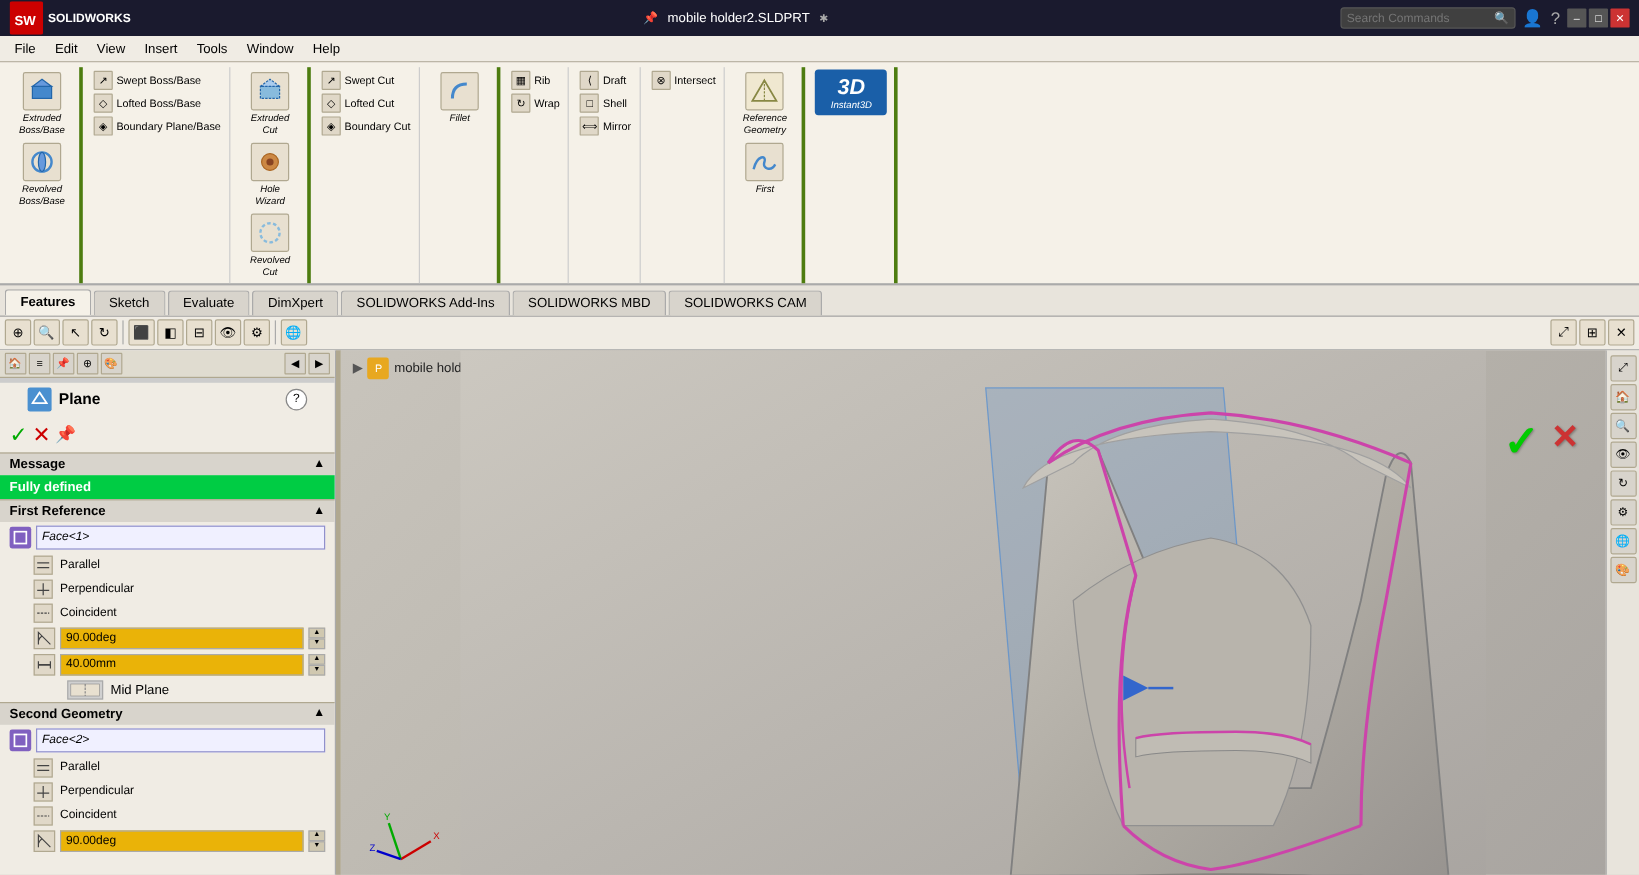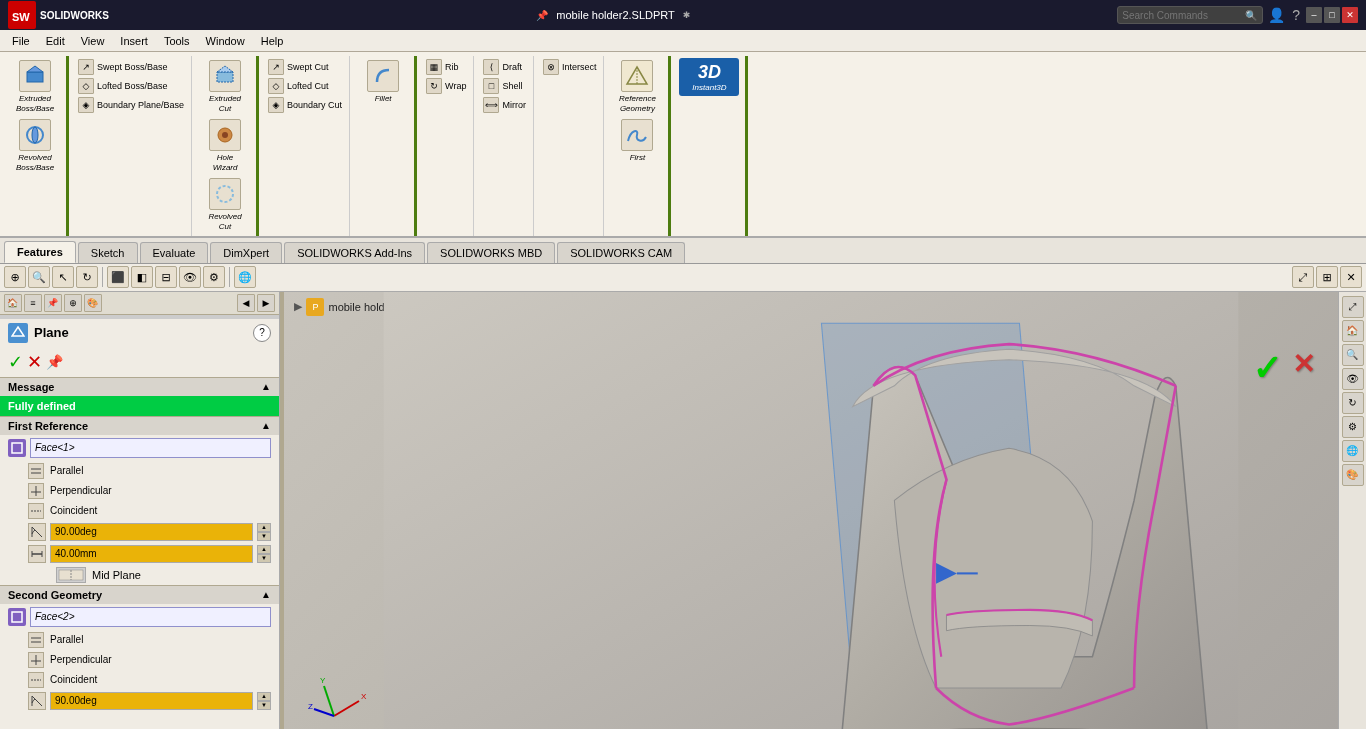--- a/index.html
+++ b/index.html
@@ -638,21 +638,21 @@
       <div class="lmt-btn">📌</div>
       <div class="lmt-btn">⊕</div>
       <div class="lmt-btn">🎨</div>
       <div style="flex:1"></div>
       <div class="lmt-btn">◀</div>
       <div class="lmt-btn">▶</div>
     </div>
 
     <div style="height:4px;background:#ccc;cursor:row-resize;"></div>
 
-    <div style="display:flex;align-items:center;justify-content:space-between;padding:4px 8px;">
+    <div style="display:flex;align-items:center;justify-content:space-between;padding:4px 23px;">
       <div style="display:flex;align-items:center;gap:6px;">
         <div class="panel-icon">
           <svg width="14" height="14">
               <polygon points="7,1 13,10 1,10" fill="none" stroke="white" stroke-width="1.5"></polygon>
             </svg>
         </div>
         <span style="font-size:13px;font-weight:bold;">Plane</span>
       </div>
       <div class="help-btn">?</div>
     </div>

